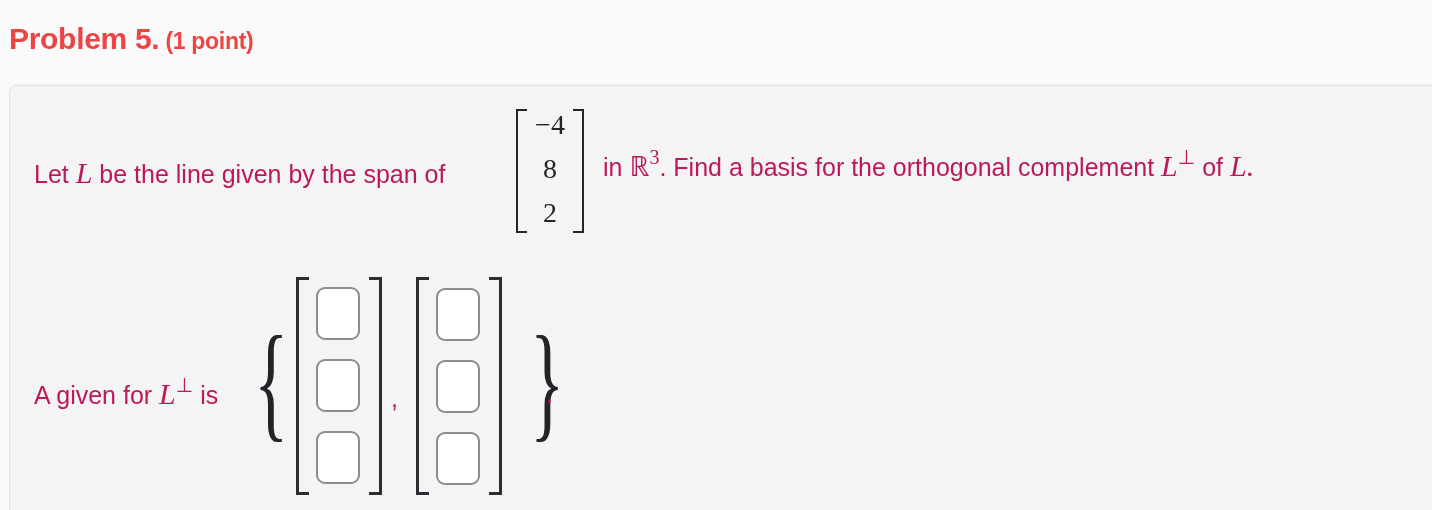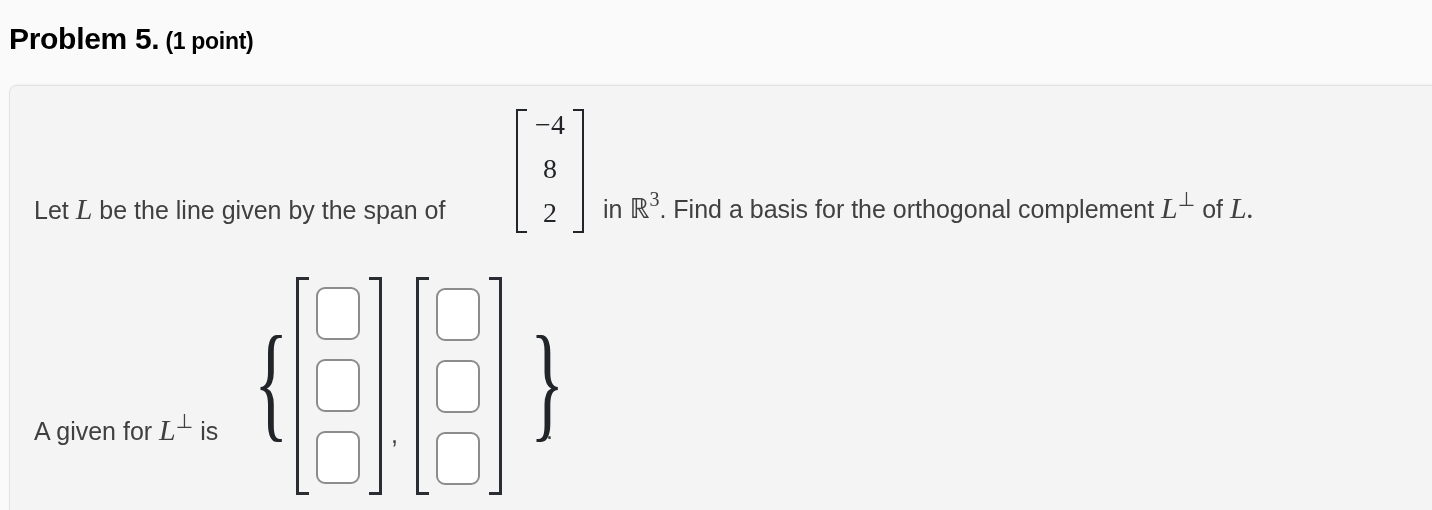--- a/index.html
+++ b/index.html
@@ -6,32 +6,32 @@
   body {
     width: 1432px; height: 510px; overflow: hidden;
     background: #fafafa;
     font-family: "Liberation Sans", sans-serif;
     color: #1f2328;
     position: relative;
   }
   .title {
     position: absolute; left: 9px; top: 22px;
     font-size: 30px; font-weight: bold; letter-spacing: -0.3px;
-    color: #000000;
+    color: #ef4444;
   }
   .title .pts { font-size: 23px; margin-left: 6px; }
   .panel {
     position: absolute; left: 9px; top: 85px; width: 1440px; height: 440px;
     background: #f4f4f4;
     border: 1px solid #e3e3e3;
     border-radius: 8px;
     box-shadow: 0 -1px 2px rgba(0,0,0,0.04);
   }
   .line {
-    position: absolute; font-size: 25px; color: #404040; white-space: nowrap; margin-top: 36px;
+    position: absolute; font-size: 25px; color: #be185d; white-space: nowrap;
   }
   .math { font-family: "Liberation Serif", serif; font-style: italic; font-size: 30px; }
   .sup { position: relative; top: -12px; font-size: 20px; font-family: "Liberation Serif", serif; font-style: normal; }
   .bb { font-family: "Liberation Serif", serif; font-size: 28px; }
   
   .vec {
     position: absolute; left: 516px; top: 109px; width: 68px; height: 124px;
   }
   .bracket {
     position: absolute; top: 0; bottom: 0; width: 9px;
@@ -74,21 +74,21 @@
 </div>
 
 <div class="vec">
   <div class="bracket l"></div>
   <div class="bracket r"></div>
   <div class="entry" style="top:0px;">−4</div>
   <div class="entry" style="top:44px;">8</div>
   <div class="entry" style="top:88px;">2</div>
 </div>
 
-<div class="line" style="left:603px; top:152px;">
+<div class="line" style="left:603px; top:146px;">
   <span>in</span>
   <span class="bb">ℝ</span><span class="sup">3</span><span>. Find a basis for the orthogonal complement</span>
   <span class="math"><span>L</span><span class="sup">⊥</span></span>
   <span>of</span>
   <span class="math">L.</span>
 </div>
 
 <div class="line" style="left:34px; top:377px;">
   <span>A given for</span>
   <span class="math"><span>L</span><span class="sup">⊥</span></span>

